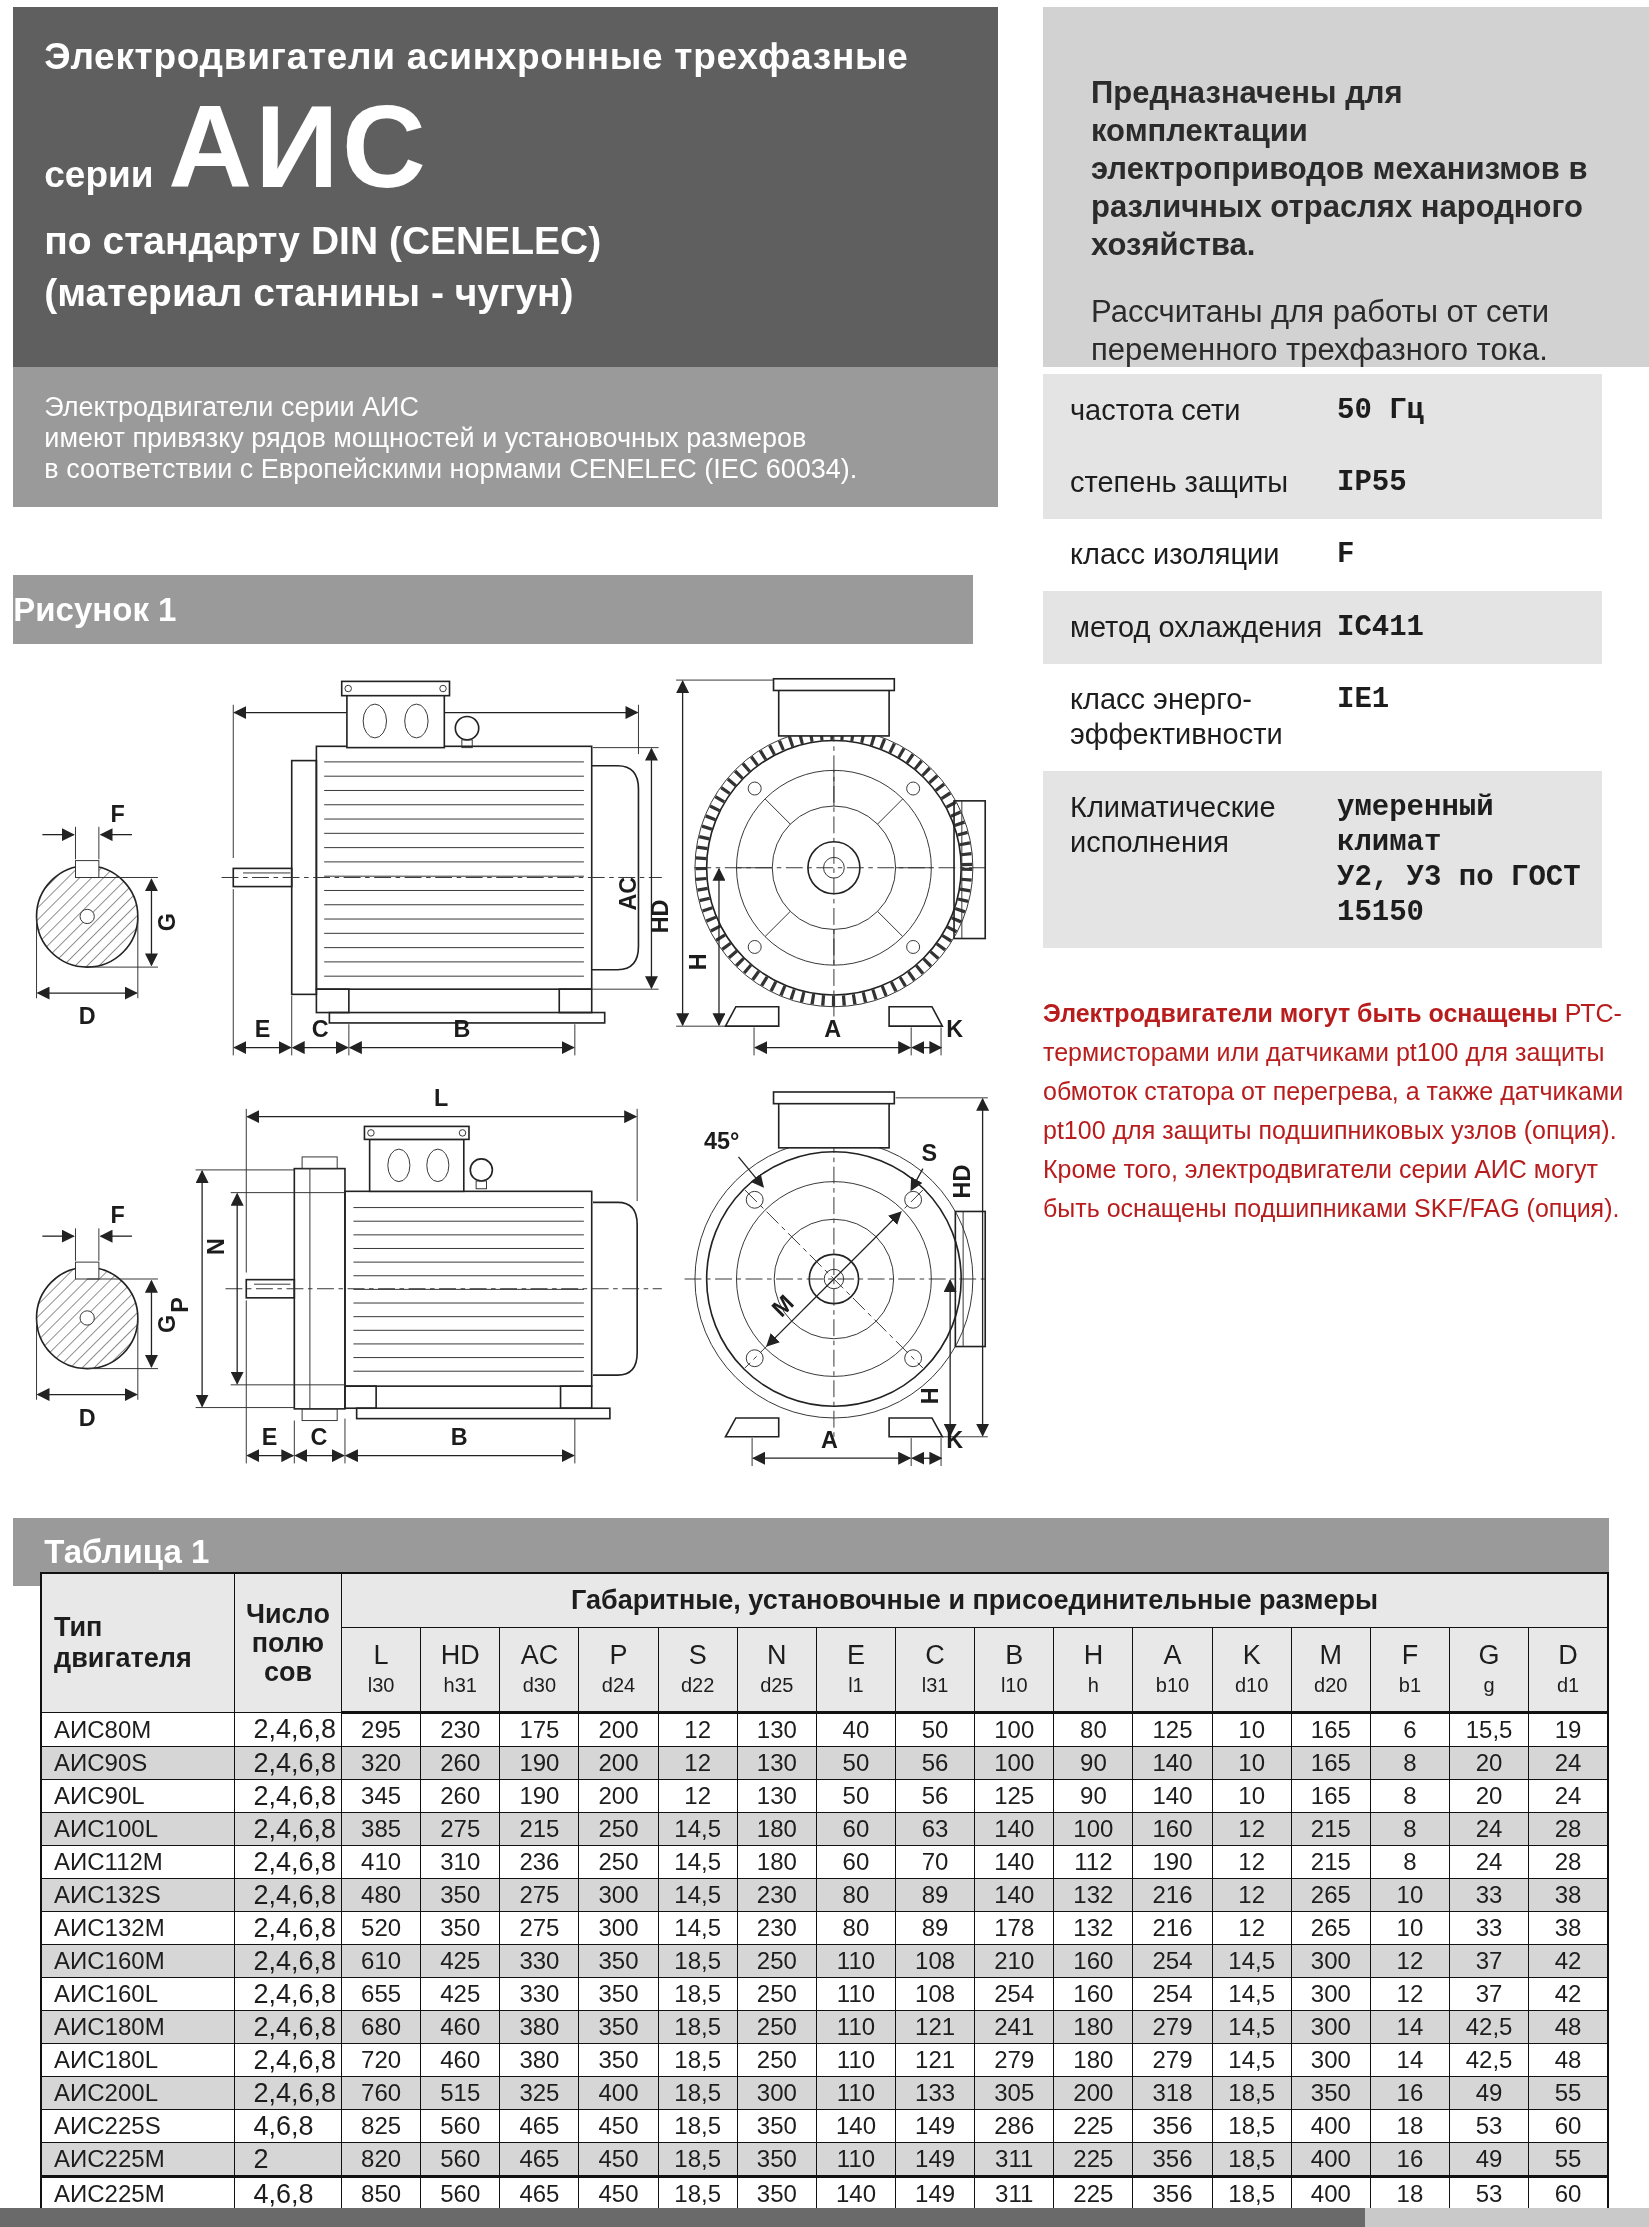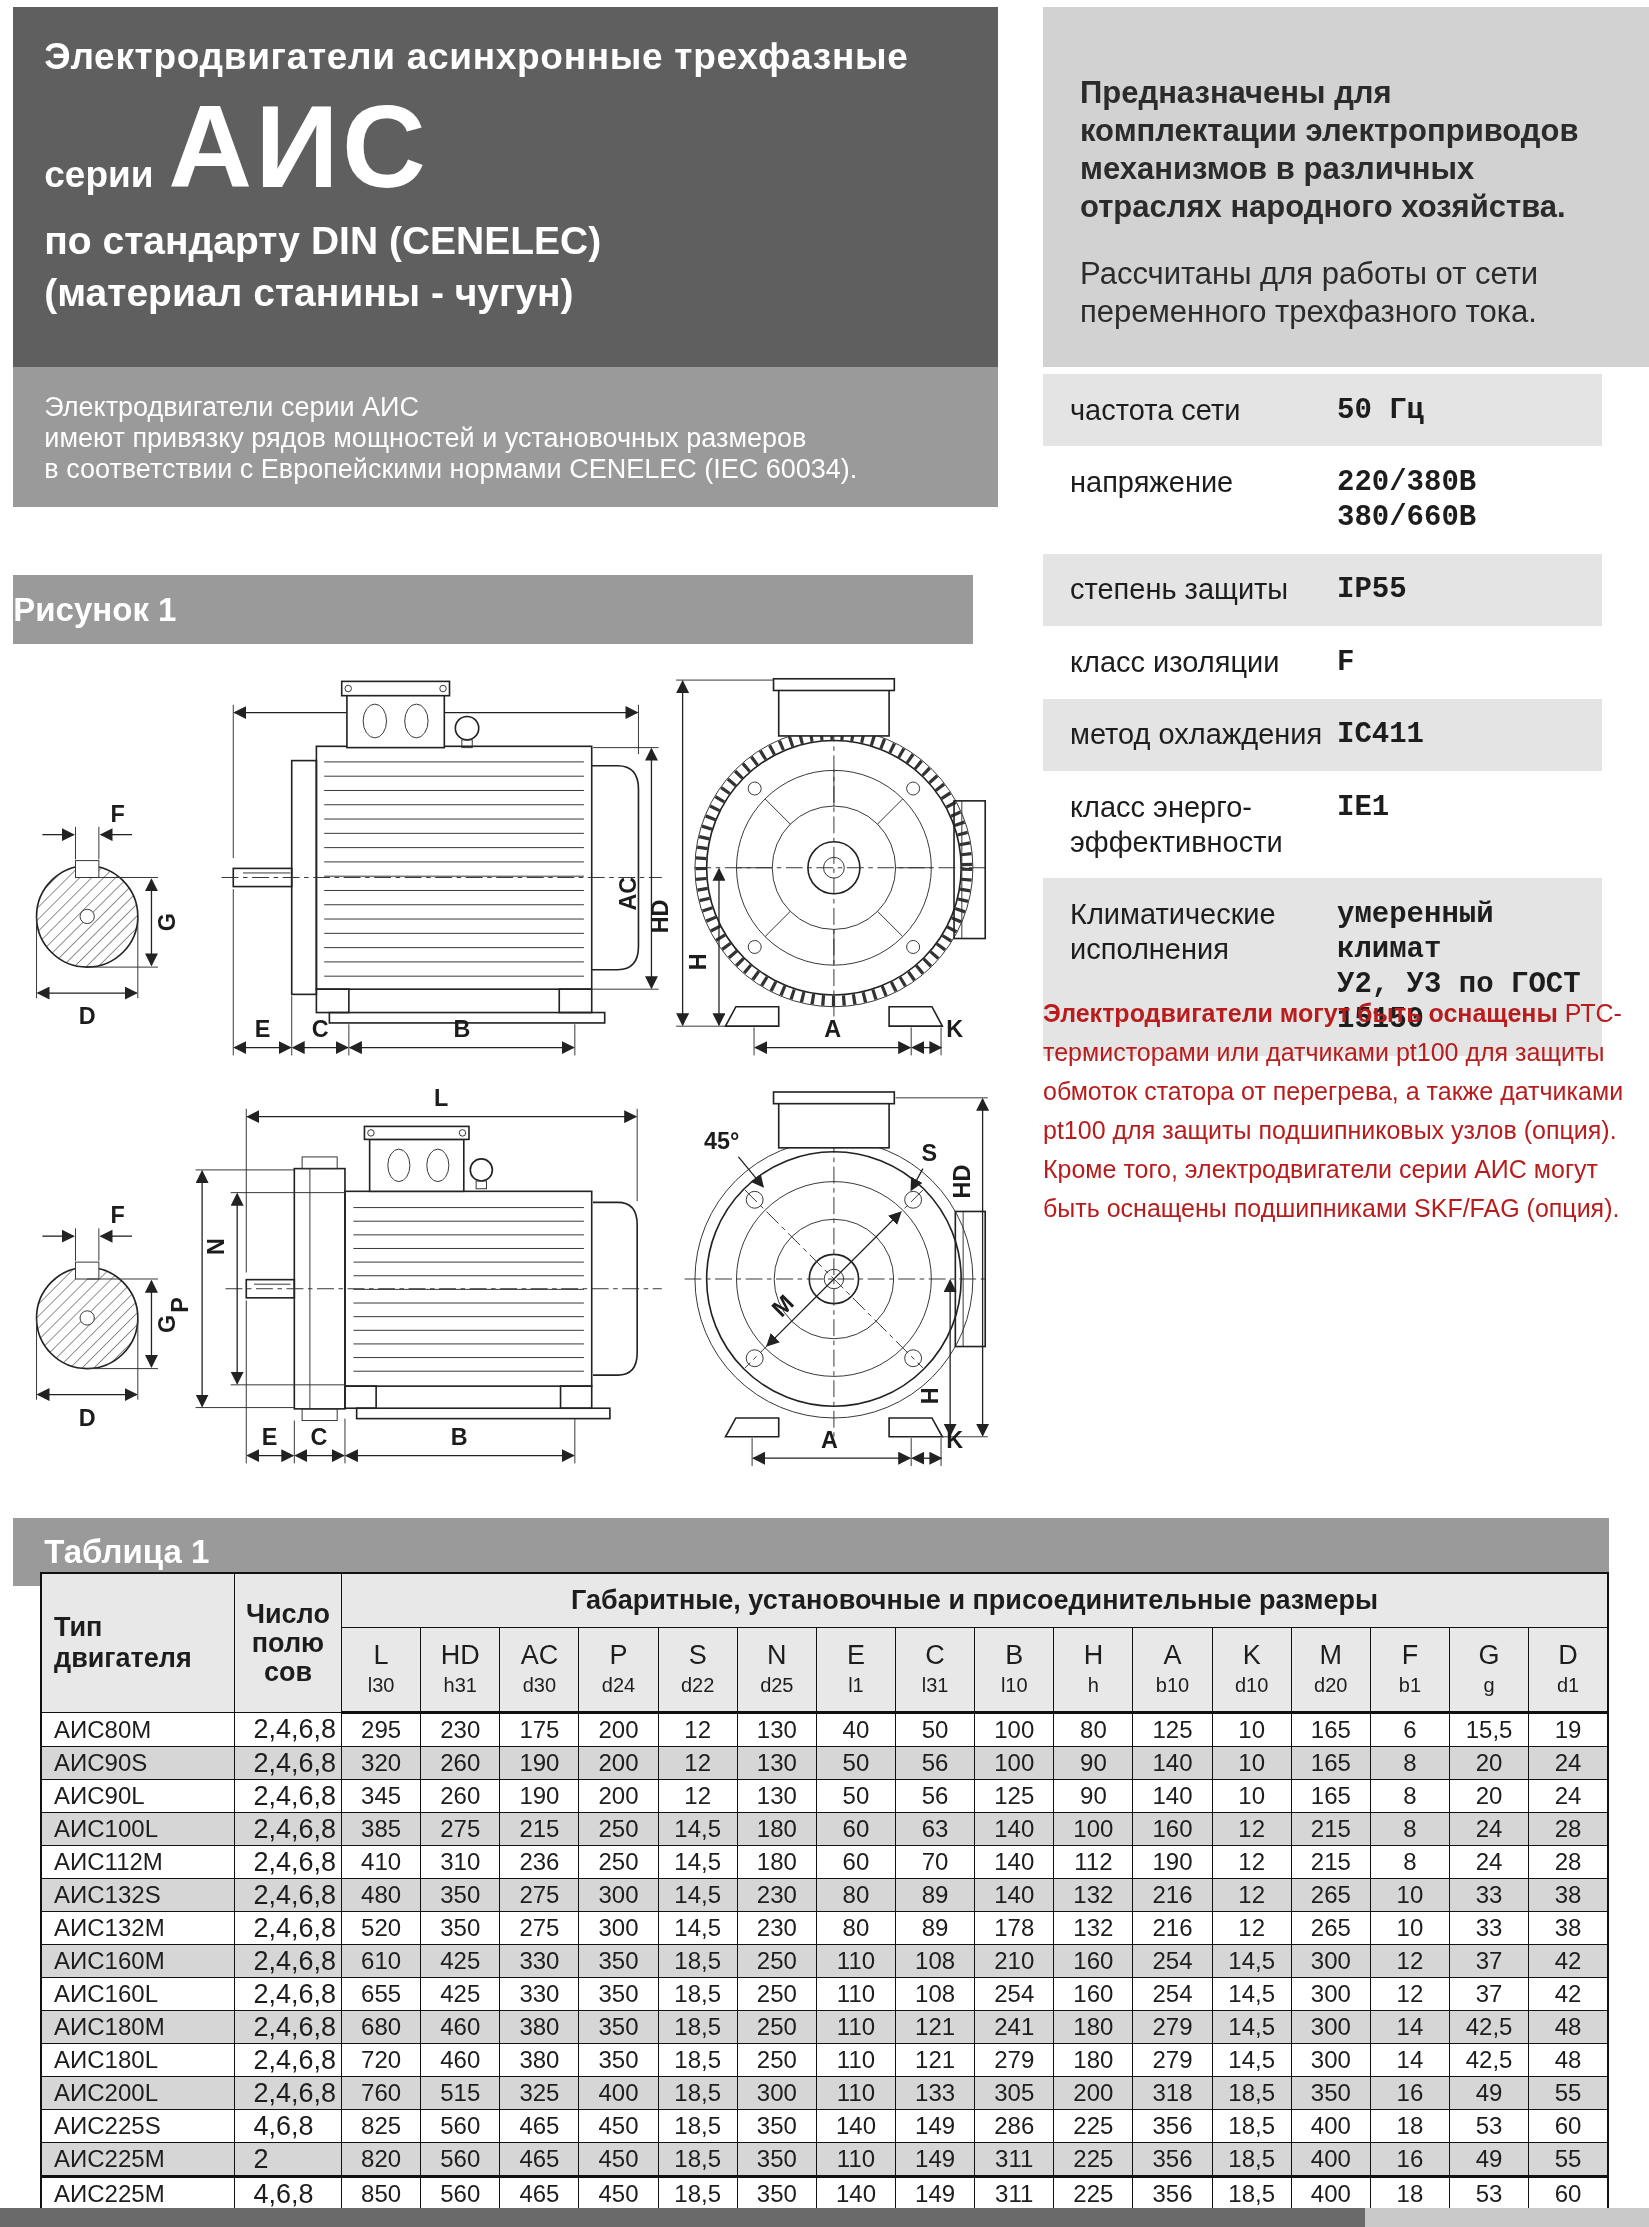--- a/index.html
+++ b/index.html
@@ -31,21 +31,21 @@
   .d-ln{stroke:#222;stroke-width:2.5;fill:none;}
   .d-fill{stroke:#222;stroke-width:2.5;fill:#fff;}
   .d-thin{stroke:#333;stroke-width:1.5;fill:none;}
   .d-dim{stroke:#222;stroke-width:2;fill:none;}
   .d-dash{stroke:#333;stroke-width:1.5;fill:none;stroke-dasharray:26 7 7 7;}
   .d-tick{stroke:#333;stroke-width:16;fill:none;stroke-dasharray:5 11;}
   .d-lbl{font-family:"Liberation Sans",sans-serif;font-size:36px;font-weight:bold;fill:#1c1c1c;}
 
   
   #right-intro{left:1043px;top:6.7px;width:606px;height:360px;background:#d2d2d2;color:#2b2b2b;
-               padding:67px 60px 0 37px;}
+               padding:67px 60px 0 48px;}
   #right-intro .p1{font-size:31px;line-height:38px;font-weight:bold;}
   #right-intro .p2{font-size:31px;line-height:38px;margin-top:29px;}
 
   #spec-list{left:1043px;top:374px;width:559px;}
   .spec-row{display:flex;padding:18.7px 0 18.7px 27px;}
   .spec-row.band{background:#e4e4e4;}
   .spec-label{width:267px;font-size:29px;line-height:35px;white-space:pre-line;}
   .spec-value{flex:1;font-size:29px;line-height:35px;font-weight:bold;white-space:pre-line;font-family:Liberation Mono, monospace;}
 
   #note{left:1043px;top:994px;width:604px;font-size:25px;line-height:39px;color:#b91c1c;}
@@ -369,25 +369,20 @@
   <div class="abs" id="right-intro">
     <div class="p1">Предназначены для комплектации электроприводов механизмов в различных отраслях народного хозяйства.</div>
     <div class="p2">Рассчитаны для работы от сети переменного трехфазного тока.</div>
   </div>
 
   <div class="abs" id="spec-list">
       <div class="spec-row band">
         <div class="spec-label">частота сети</div>
         <div class="spec-value">50 Гц</div>
       </div>
-      <div class="spec-row">
-        <div class="spec-label">напряжение</div>
-        <div class="spec-value">220/380В
-380/660В</div>
-      </div>
       <div class="spec-row band">
         <div class="spec-label">степень защиты</div>
         <div class="spec-value">IP55</div>
       </div>
       <div class="spec-row">
         <div class="spec-label">класс изоляции</div>
         <div class="spec-value">F</div>
       </div>
       <div class="spec-row band">
         <div class="spec-label">метод охлаждения</div>

